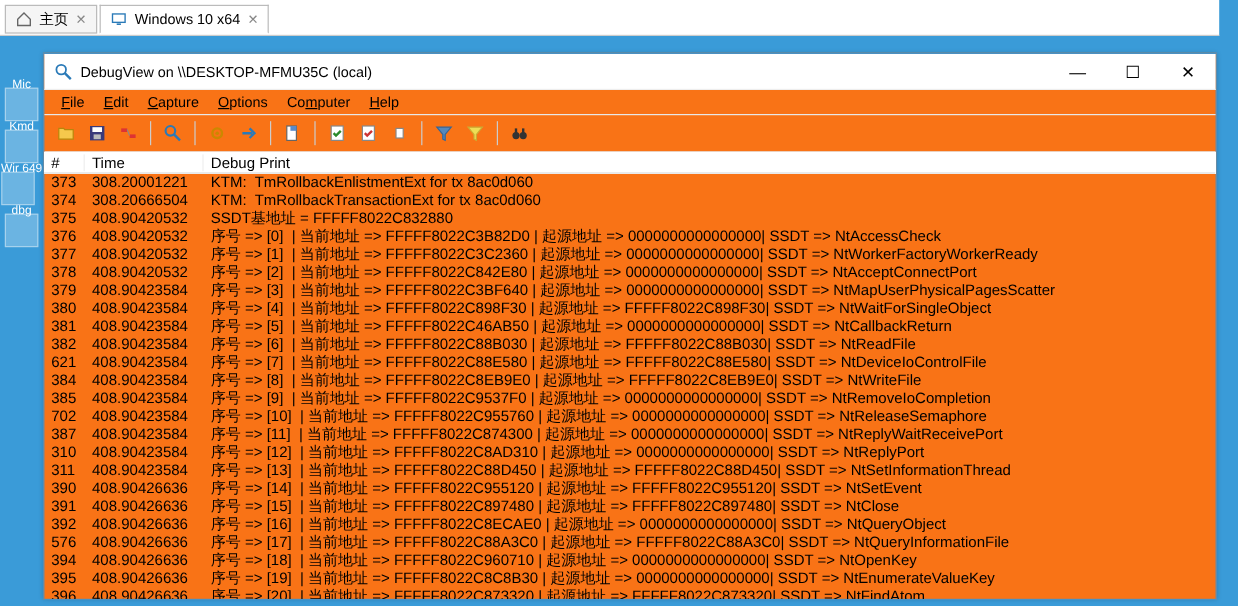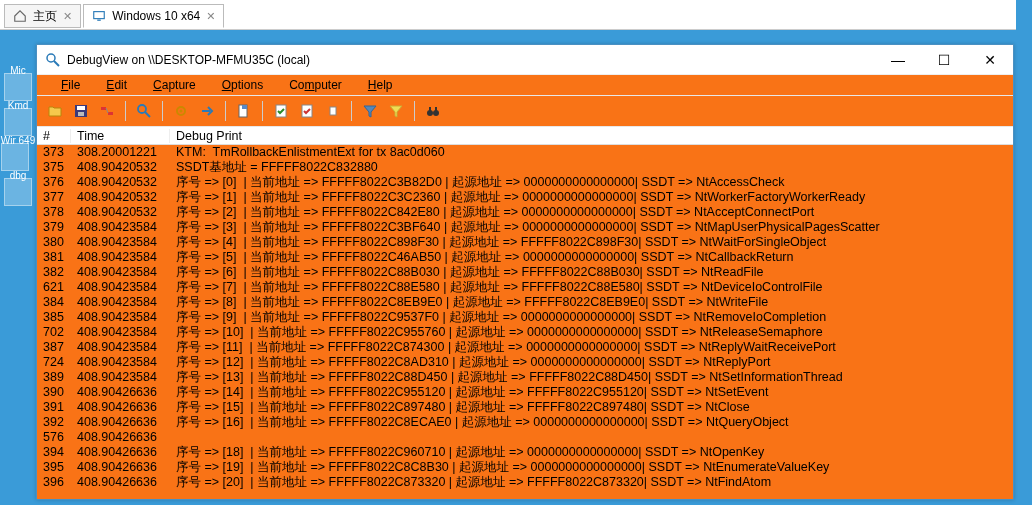--- a/index.html
+++ b/index.html
@@ -18,21 +18,21 @@
 
 .debugview-window { position: absolute; top: 44px; left: 36px; right: 18px; height: 456px; background: #f97316; border: 1px solid #4a90c2; box-shadow: 0 0 4px rgba(0,0,0,0.2); display: flex; flex-direction: column; }
 
 .titlebar { height: 30px; background: #fff; display: flex; align-items: center; padding: 0 0 0 8px; border-bottom: 1px solid #eee; }
 .titlebar .app-icon { width: 16px; height: 16px; margin-right: 6px; }
 .titlebar .title { flex: 1; font-size: 12px; color: #000; }
 .titlebar .win-btns { display: flex; height: 30px; }
 .titlebar .win-btn { width: 46px; height: 30px; display: flex; align-items: center; justify-content: center; font-size: 14px; cursor: pointer; }
 
 .menubar { height: 20px; display: flex; align-items: center; padding: 0 6px; gap: 2px; font-size: 12px; }
-.menu-item { padding: 16px 8px; cursor: pointer; margin-left: 10px; }
+.menu-item { padding: 16px 8px; cursor: pointer; }
 .menu-item .underline { text-decoration: underline; }
 
 .toolbar { height: 32px; display: flex; align-items: center; padding: 0 6px; gap: 2px; border-top: 1px solid #e8e8e8; border-bottom: 1px solid #e8e8e8; }
 .tool-btn { width: 24px; height: 24px; display: flex; align-items: center; justify-content: center; cursor: pointer; }
 .tool-sep { width: 1px; height: 20px; background: #ccc; margin: 0 4px; }
 
 .listview { flex: 1; overflow: auto; font-family: Consolas, "Courier New", monospace; font-size: 12.5px; position: relative; white-space: nowrap; }
 .list-header { display: flex; position: sticky; top: 0; background: #fff; border-bottom: 1px solid #ddd; height: 18px; align-items: center; color: #000; }
 .col-hash { width: 34px; padding-left: 6px; border-right: 1px solid #eee; }
 .col-time { width: 99px; padding-left: 6px; border-right: 1px solid #eee; }
@@ -210,20 +210,25 @@
       <div class="col-time">Time</div>
       <div class="col-debug">Debug Print</div>
     </div>
     <div class="list-body" id="list-body">
         <div class="row">
           <div class="c-hash">373</div>
           <div class="c-time">308.20001221</div>
           <div class="c-debug">KTM:  TmRollbackEnlistmentExt for tx 8ac0d060</div>
         </div>
         <div class="row">
+          <div class="c-hash">374</div>
+          <div class="c-time">308.20666504</div>
+          <div class="c-debug">KTM:  TmRollbackTransactionExt for tx 8ac0d060</div>
+        </div>
+        <div class="row">
           <div class="c-hash">375</div>
           <div class="c-time">408.90420532</div>
           <div class="c-debug">SSDT基地址 = FFFFF8022C832880</div>
         </div>
         <div class="row">
           <div class="c-hash">376</div>
           <div class="c-time">408.90420532</div>
           <div class="c-debug">序号 =&gt; [0]  | 当前地址 =&gt; FFFFF8022C3B82D0 | 起源地址 =&gt; 0000000000000000| SSDT =&gt; NtAccessCheck</div>
         </div>
         <div class="row">
@@ -275,26 +280,26 @@
           <div class="c-hash">702</div>
           <div class="c-time">408.90423584</div>
           <div class="c-debug">序号 =&gt; [10]  | 当前地址 =&gt; FFFFF8022C955760 | 起源地址 =&gt; 0000000000000000| SSDT =&gt; NtReleaseSemaphore</div>
         </div>
         <div class="row">
           <div class="c-hash">387</div>
           <div class="c-time">408.90423584</div>
           <div class="c-debug">序号 =&gt; [11]  | 当前地址 =&gt; FFFFF8022C874300 | 起源地址 =&gt; 0000000000000000| SSDT =&gt; NtReplyWaitReceivePort</div>
         </div>
         <div class="row">
-          <div class="c-hash">724</div>
+          <div class="c-hash">310</div>
           <div class="c-time">408.90423584</div>
           <div class="c-debug">序号 =&gt; [12]  | 当前地址 =&gt; FFFFF8022C8AD310 | 起源地址 =&gt; 0000000000000000| SSDT =&gt; NtReplyPort</div>
         </div>
         <div class="row">
-          <div class="c-hash">389</div>
+          <div class="c-hash">311</div>
           <div class="c-time">408.90423584</div>
           <div class="c-debug">序号 =&gt; [13]  | 当前地址 =&gt; FFFFF8022C88D450 | 起源地址 =&gt; FFFFF8022C88D450| SSDT =&gt; NtSetInformationThread</div>
         </div>
         <div class="row">
           <div class="c-hash">390</div>
           <div class="c-time">408.90426636</div>
           <div class="c-debug">序号 =&gt; [14]  | 当前地址 =&gt; FFFFF8022C955120 | 起源地址 =&gt; FFFFF8022C955120| SSDT =&gt; NtSetEvent</div>
         </div>
         <div class="row">
           <div class="c-hash">391</div>
@@ -302,20 +307,21 @@
           <div class="c-debug">序号 =&gt; [15]  | 当前地址 =&gt; FFFFF8022C897480 | 起源地址 =&gt; FFFFF8022C897480| SSDT =&gt; NtClose</div>
         </div>
         <div class="row">
           <div class="c-hash">392</div>
           <div class="c-time">408.90426636</div>
           <div class="c-debug">序号 =&gt; [16]  | 当前地址 =&gt; FFFFF8022C8ECAE0 | 起源地址 =&gt; 0000000000000000| SSDT =&gt; NtQueryObject</div>
         </div>
         <div class="row">
           <div class="c-hash">576</div>
           <div class="c-time">408.90426636</div>
+          <div class="c-debug">序号 =&gt; [17]  | 当前地址 =&gt; FFFFF8022C88A3C0 | 起源地址 =&gt; FFFFF8022C88A3C0| SSDT =&gt; NtQueryInformationFile</div>
         </div>
         <div class="row">
           <div class="c-hash">394</div>
           <div class="c-time">408.90426636</div>
           <div class="c-debug">序号 =&gt; [18]  | 当前地址 =&gt; FFFFF8022C960710 | 起源地址 =&gt; 0000000000000000| SSDT =&gt; NtOpenKey</div>
         </div>
         <div class="row">
           <div class="c-hash">395</div>
           <div class="c-time">408.90426636</div>
           <div class="c-debug">序号 =&gt; [19]  | 当前地址 =&gt; FFFFF8022C8C8B30 | 起源地址 =&gt; 0000000000000000| SSDT =&gt; NtEnumerateValueKey</div>

